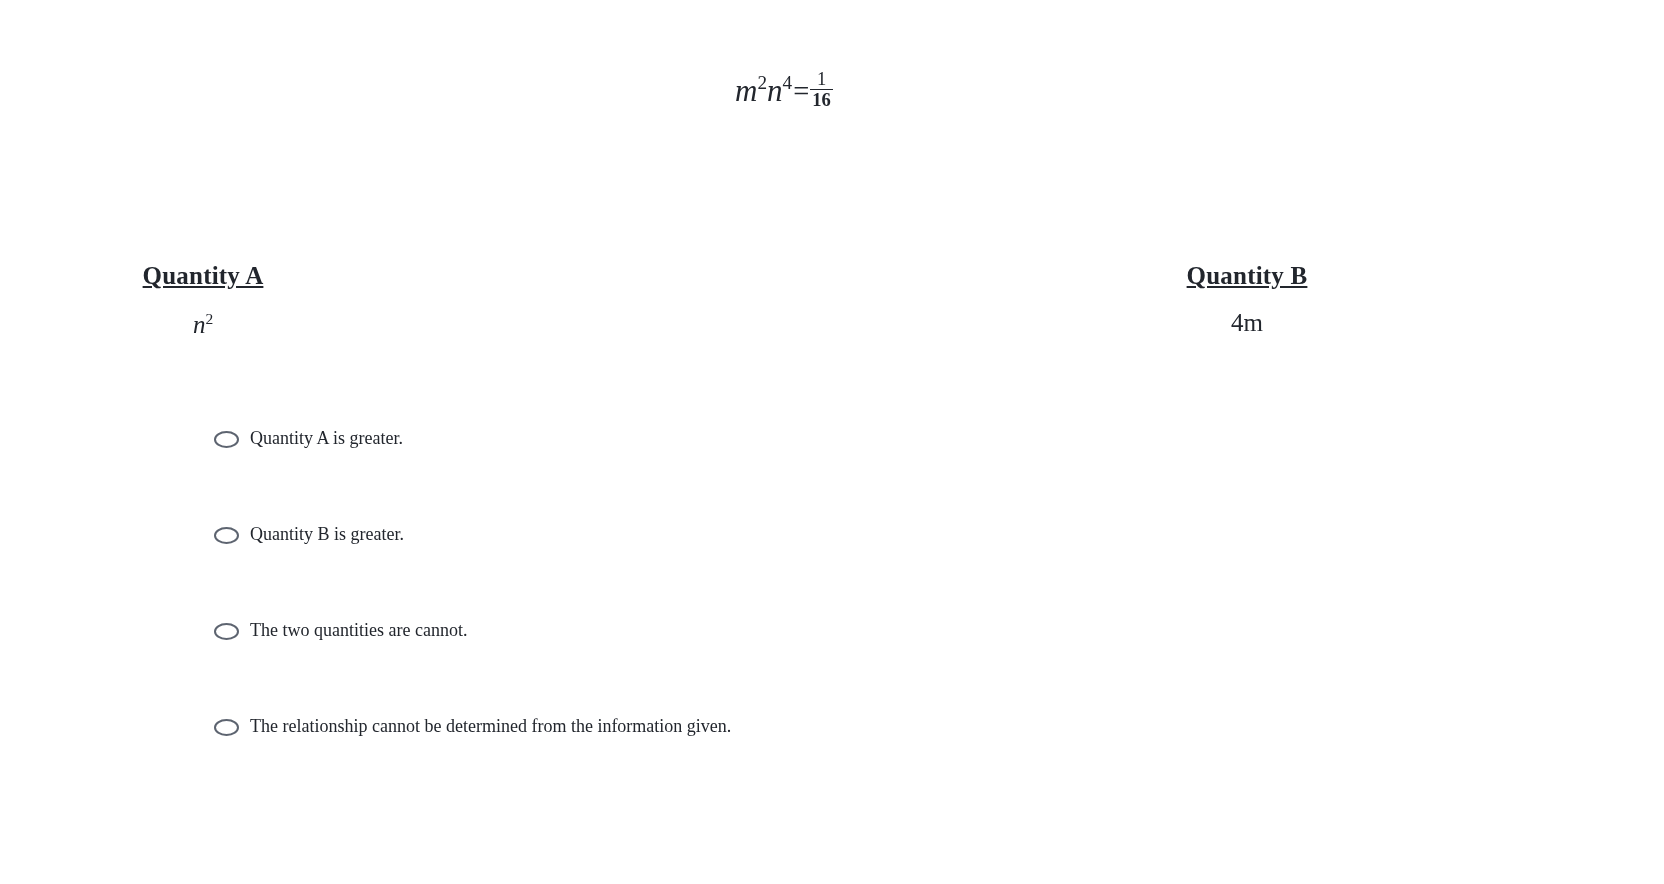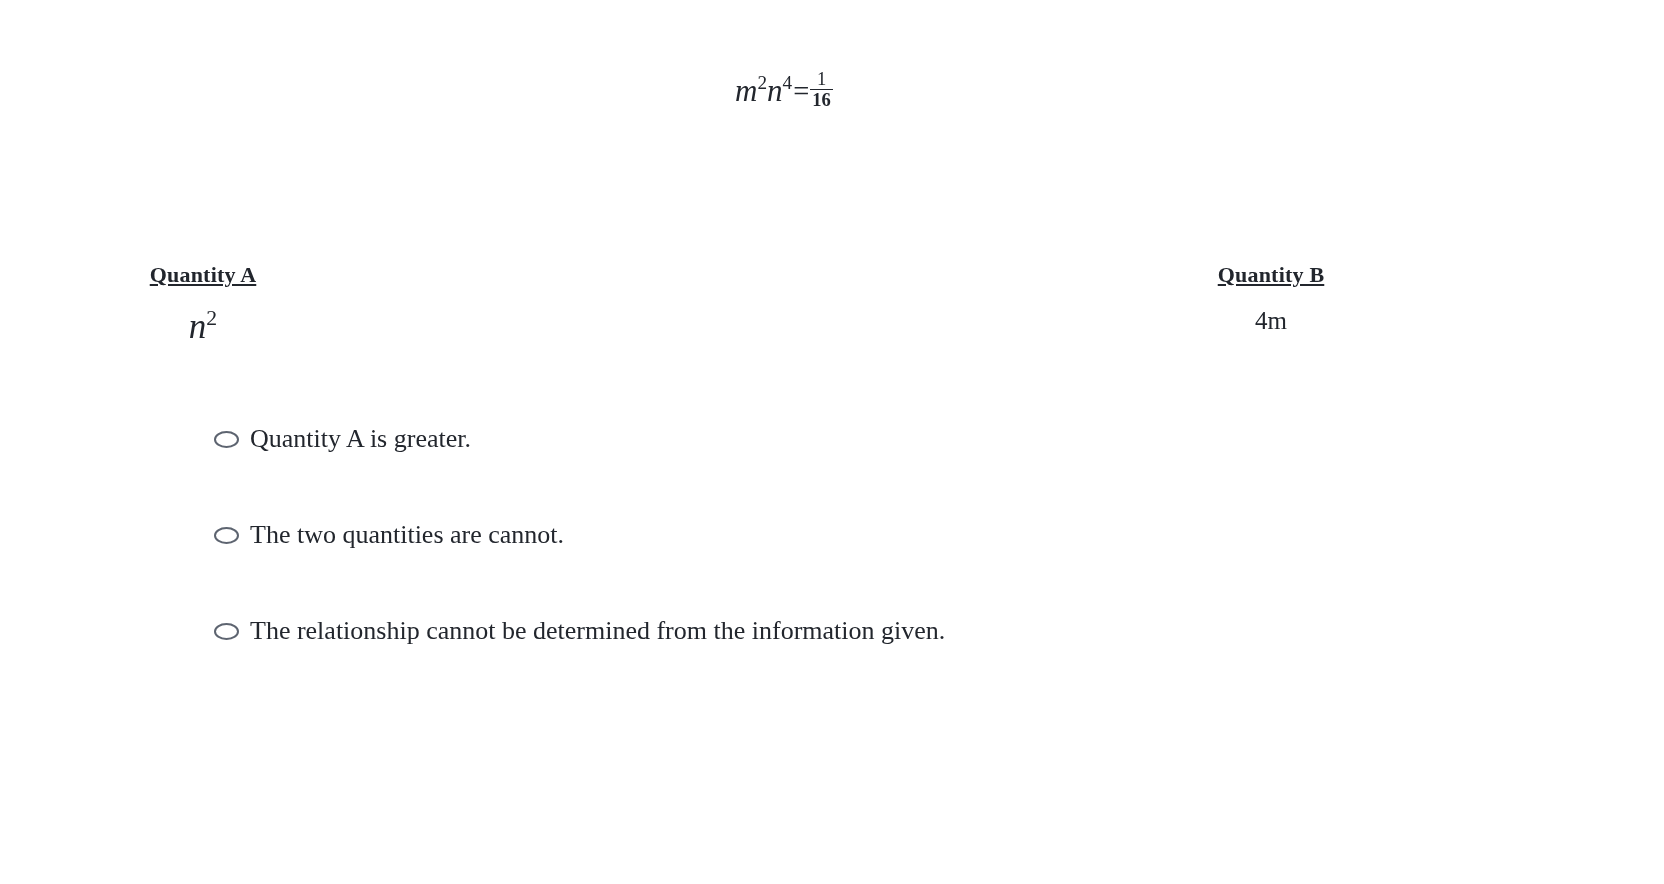--- a/index.html
+++ b/index.html
@@ -73,38 +73,38 @@
     top: 262px;
     left: 0;
     width: 1560px;
     height: 110px;
   }
   .qcol {
     position: absolute;
     text-align: center;
   }
   .qcol.a { left: 118px; width: 170px; }
-  .qcol.b { left: 1182px; width: 178px; }
+  .qcol.b { left: 1158px; width: 178px; }
 
   .qhead {
     font-family: "Liberation Serif", serif;
     font-weight: bold;
-    font-size: 22px;
+    font-size: 25px;
     color: #22262d;
     text-decoration: underline;
     letter-spacing: 0.2px;
     white-space: nowrap;
   }
   .qval {
     margin-top: 19px;
     font-size: 27px;
     color: #22262d;
     white-space: nowrap;
   }
-  .qval .math { font-size: 35px; font-family: Liberation Serif, serif; }
+  .qval .math { font-size: 25px; font-family: Liberation Serif, serif; }
   .qval.plain {
     font-style: normal;
     font-family: "Liberation Serif", serif;
     font-size: 25px;
     text-align: center;
   }
 
   
   .choices {
     position: absolute;
@@ -124,21 +124,21 @@
     width: 25px;
     height: 17px;
     border: 2px solid #5d6470;
     border-radius: 50%;
     background: #ffffff;
     box-sizing: border-box;
     margin-right: 11px;
   }
   .choice-label {
     font-family: "Liberation Serif", serif;
-    font-size: 26px;
+    font-size: 18px;
     color: #22262d;
     line-height: 1.1;
     white-space: nowrap;
   }
 </style>
 </head>
 <body>
 
 <div class="equation-row">
   <span class="math"><span class="var">m</span><sup>2</sup><span class="var">n</span><sup>4</sup><span class="eq">=</span><span class="frac"><span class="num">1</span><span class="den">16</span></span></span>
@@ -157,20 +157,24 @@
   </div>
 </div>
 
 <div class="choices">
 
   <div class="choice">
     <span class="radio"></span>
     <span class="choice-label">Quantity A is greater.</span>
   </div>
 
+  <div class="choice">
+    <span class="radio"></span>
+    <span class="choice-label">Quantity B is greater.</span>
+  </div>
 
   <div class="choice">
     <span class="radio"></span>
     <span class="choice-label">The two quantities are cannot.</span>
   </div>
 
   <div class="choice">
     <span class="radio"></span>
     <span class="choice-label">The relationship cannot be determined from the information given.</span>
   </div>

